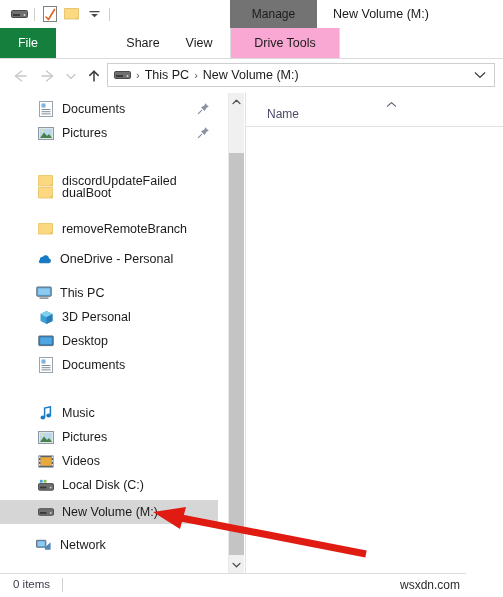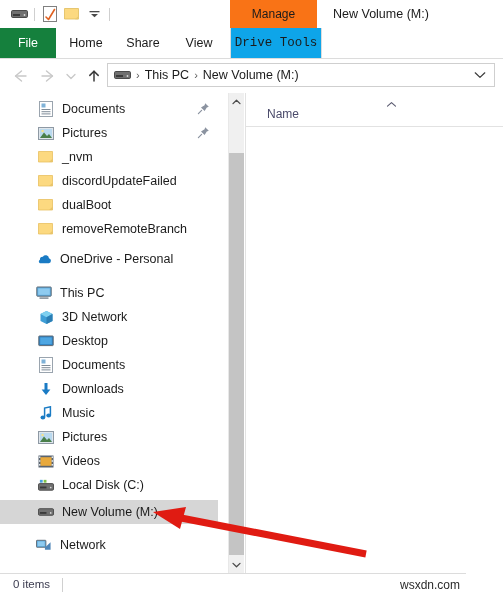--- a/index.html
+++ b/index.html
@@ -52,21 +52,21 @@
     font-size: 12.5px;
     color: #1b1b1b;
     white-space: nowrap;
   }
 
   
   .ctx-banner {
     position: absolute;
     left: 230px; top: 0;
     width: 87px; height: 28px;
-    background: #f97316;
+    background: #737373;
   }
   .ctx-banner span {
     display: block;
     text-align: center;
     line-height: 28px;
     font-size: 12px;
     color: #1b1b1b;
   }
 
   
@@ -89,26 +89,25 @@
   }
   .tab-file {
     left: 0; width: 56px;
     background: #15803d;
     color: #ffffff;
   }
   .tab-home   { left: 60px;  width: 52px; }
   .tab-share  { left: 118px; width: 50px; }
   .tab-view   { left: 175px; width: 48px; }
   .tab-drive  {
-    left: 230px; width: 92px;
+    left: 230px; width: 110px;
     border-left: 1px solid #dcdcdc;
     border-right: 1px solid #dcdcdc;
     box-sizing: border-box;
-    background: #0ea5e9;
-    font-family: Liberation Mono, monospace;
+    background: #f9a8d4;
   }
 
   
   .navbar {
     position: absolute;
     left: 0; top: 59px;
     width: 503px; height: 33px;
     background: #ffffff;
   }
   .nav-btn {
@@ -338,21 +337,20 @@
 
   <div class="ctx-banner">
     <span>Manage</span>
   </div>
 
   <div class="win-title">New Volume (M:)</div>
 </div>
 
 <div class="ribbon">
   <div class="tab tab-file">File</div>
-  <div class="tab tab-home">Home</div>
   <div class="tab tab-share">Share</div>
   <div class="tab tab-view">View</div>
   <div class="tab tab-drive">Drive Tools</div>
 </div>
 
 <div class="navbar">
 
   <div class="nav-btn nav-back">
     <svg width="16" height="14" viewBox="0 0 16 14">
       <path d="M9.5 2 L3.5 7 L9.5 12" fill="none" stroke="#c8c8c8" stroke-width="1.4" stroke-linecap="round" stroke-linejoin="round"></path>
@@ -434,41 +432,32 @@
       </span>
       <span class="nav-label">Pictures</span>
       <span class="nav-pin">
         <svg width="13" height="13" viewBox="0 0 13 13">
           <path d="M8.2 1.2 L11.8 4.8 L9.8 5.4 L7.6 9 L4 5.4 L7.6 3.2 Z" fill="#8b93a0"></path>
           <path d="M4.6 8.4 L1.4 11.6" stroke="#8b93a0" stroke-width="1.2" stroke-linecap="round"></path>
         </svg>
       </span>
     </div>
 
-    <div class="nav-item lvl3" style="top:52px">
+
+    <div class="nav-item lvl3" style="top:76px">
       <span class="nav-icon">
         <svg width="16" height="14" viewBox="0 0 16 14">
           <path d="M0.5 1.5 h14 v10.5 h-14 z" fill="#fcd980" stroke="#e8c060" stroke-width="0.8"></path>
           <path d="M11 12 l3.5 -3.2 v3.2 z" fill="#e8c46a"></path>
         </svg>
       </span>
-      <span class="nav-label">_nvm</span>
-    </div>
-
-    <div class="nav-item lvl3" style="top:76px">
-      <span class="nav-icon">
-        <svg width="16" height="14" viewBox="0 0 16 14">
-          <path d="M0.5 1.5 h14 v10.5 h-14 z" fill="#fcd980" stroke="#e8c060" stroke-width="0.8"></path>
-          <path d="M11 12 l3.5 -3.2 v3.2 z" fill="#e8c46a"></path>
-        </svg>
-      </span>
       <span class="nav-label">discordUpdateFailed</span>
     </div>
 
-    <div class="nav-item lvl3" style="top:100px">
+    <div class="nav-item lvl3" style="top:88px">
       <span class="nav-icon">
         <svg width="16" height="14" viewBox="0 0 16 14">
           <path d="M0.5 1.5 h14 v10.5 h-14 z" fill="#fcd980" stroke="#e8c060" stroke-width="0.8"></path>
           <path d="M11 12 l3.5 -3.2 v3.2 z" fill="#e8c46a"></path>
         </svg>
       </span>
       <span class="nav-label">dualBoot</span>
     </div>
 
     <div class="nav-item lvl3" style="top:124px">
@@ -502,21 +491,21 @@
     </div>
 
     <div class="nav-item lvl3" style="top:212px">
       <span class="nav-icon">
         <svg width="15" height="15" viewBox="0 0 15 15">
           <path d="M7.5 1 L13.5 4 L13.5 11 L7.5 14 L1.5 11 L1.5 4 Z" fill="#3f9ed6"></path>
           <path d="M7.5 1 L13.5 4 L7.5 7.3 L1.5 4 Z" fill="#7fd0ef"></path>
           <path d="M7.5 7.3 L13.5 4 L13.5 11 L7.5 14 Z" fill="#2b7eb4"></path>
         </svg>
       </span>
-      <span class="nav-label">3D Network</span>
+      <span class="nav-label">3D Personal</span>
     </div>
 
     <div class="nav-item lvl3" style="top:236px">
       <span class="nav-icon">
         <svg width="16" height="13" viewBox="0 0 16 13">
           <rect x="0.8" y="1" width="14.4" height="9.6" rx="0.6" fill="#2d7fc0" stroke="#5f6b75" stroke-width="1"></rect>
           <rect x="2.2" y="2.4" width="11.6" height="6.8" fill="#4ea6e2"></rect>
         </svg>
       </span>
       <span class="nav-label">Desktop</span>
@@ -528,29 +517,20 @@
           <rect x="0.5" y="0.5" width="13" height="15" fill="#ffffff" stroke="#9aa4ae" stroke-width="1"></rect>
           <rect x="2.5" y="2.5" width="4" height="4" fill="#7fb2d8"></rect>
           <rect x="2.5" y="8" width="9" height="1" fill="#7f8c98"></rect>
           <rect x="2.5" y="10.2" width="9" height="1" fill="#7f8c98"></rect>
           <rect x="2.5" y="12.4" width="9" height="1" fill="#7f8c98"></rect>
         </svg>
       </span>
       <span class="nav-label">Documents</span>
     </div>
 
-    <div class="nav-item lvl3" style="top:284px">
-      <span class="nav-icon">
-        <svg width="14" height="15" viewBox="0 0 14 15">
-          <path d="M7 1 L7 8.5" stroke="#1a7bc4" stroke-width="3" stroke-linecap="butt"></path>
-          <path d="M2.6 7.6 L7 13 L11.4 7.6 Z" fill="#1a7bc4"></path>
-        </svg>
-      </span>
-      <span class="nav-label">Downloads</span>
-    </div>
 
     <div class="nav-item lvl3" style="top:308px">
       <span class="nav-icon">
         <svg width="12" height="15" viewBox="0 0 12 15">
           <path d="M4.6 11 L4.6 2 L10.4 0.8 L10.4 9" fill="none" stroke="#1a7bc4" stroke-width="1.5"></path>
           <ellipse cx="2.9" cy="11.4" rx="2.4" ry="2" fill="#1a7bc4"></ellipse>
           <ellipse cx="8.7" cy="9.4" rx="2.4" ry="2" fill="#1a7bc4"></ellipse>
         </svg>
       </span>
       <span class="nav-label">Music</span>

